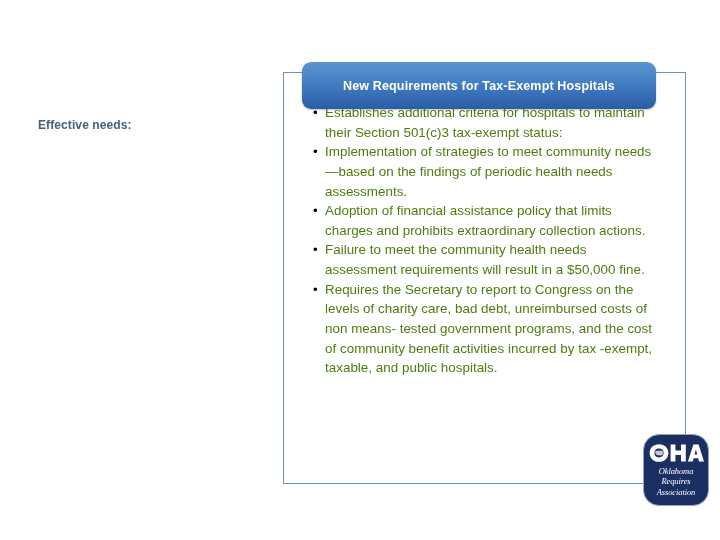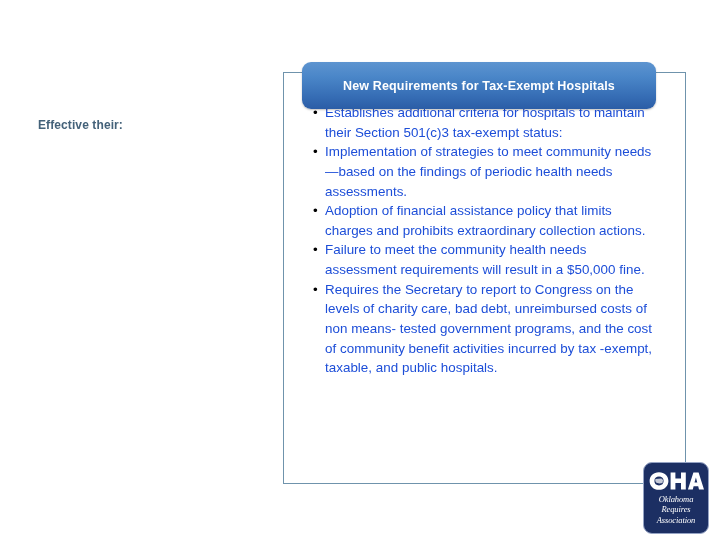--- a/index.html
+++ b/index.html
@@ -105,45 +105,45 @@
     margin: 0;
     padding: 0;
     list-style: none;
     z-index: 2;
   }
 
   .bullet-item {
     position: relative;
     padding-left: 12px;
     font-size: 13.4px;
-    color: #1d4ed8;
+    color: #4d7c0f;
     line-height: 1.465;
     margin-bottom: 0;
     letter-spacing: 0.02px;
   }
 
   .bullet-item::before {
     content: "\2022";
     position: absolute;
     left: 0;
     top: 0;
     font-size: 13.4px;
     line-height: 1.465;
     color: #000000;
   }
 
   
   .logo {
     position: absolute;
     left: 643px;
-    top: 462px;
+    top: 434px;
     width: 66px;
     height: 72px;
     background: #1c2f63;
-    border-radius: 9px;
+    border-radius: 16px;
     border: 1px solid #95a3c4;
     box-sizing: border-box;
     z-index: 4;
     overflow: hidden;
   }
 
   .logo-mark {
     position: absolute;
     left: 0;
     right: 0;
@@ -172,21 +172,21 @@
     letter-spacing: -0.1px;
   }
   .logo-sub span { display: block; }
 </style>
 </head>
 <body>
 
 <div class="slide">
 
 
-  <div class="effective-label">Effective their:</div>
+  <div class="effective-label">Effective needs:</div>
 
 
   <div class="content-box"></div>
 
   <div class="banner">
     <span class="banner-text">New Requirements for Tax-Exempt Hospitals</span>
   </div>
 
   <ul class="bullet-list">
     <li class="bullet-item">Establishes additional criteria for hospitals to maintain their Section 501(c)3 tax-exempt status:</li>

